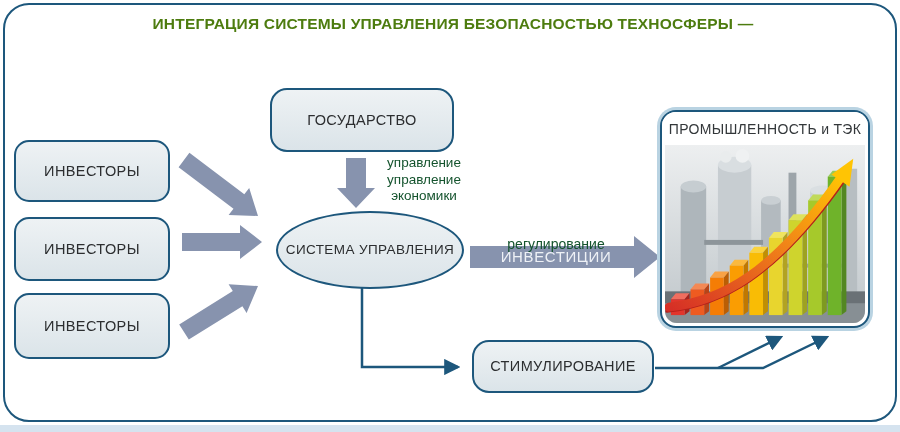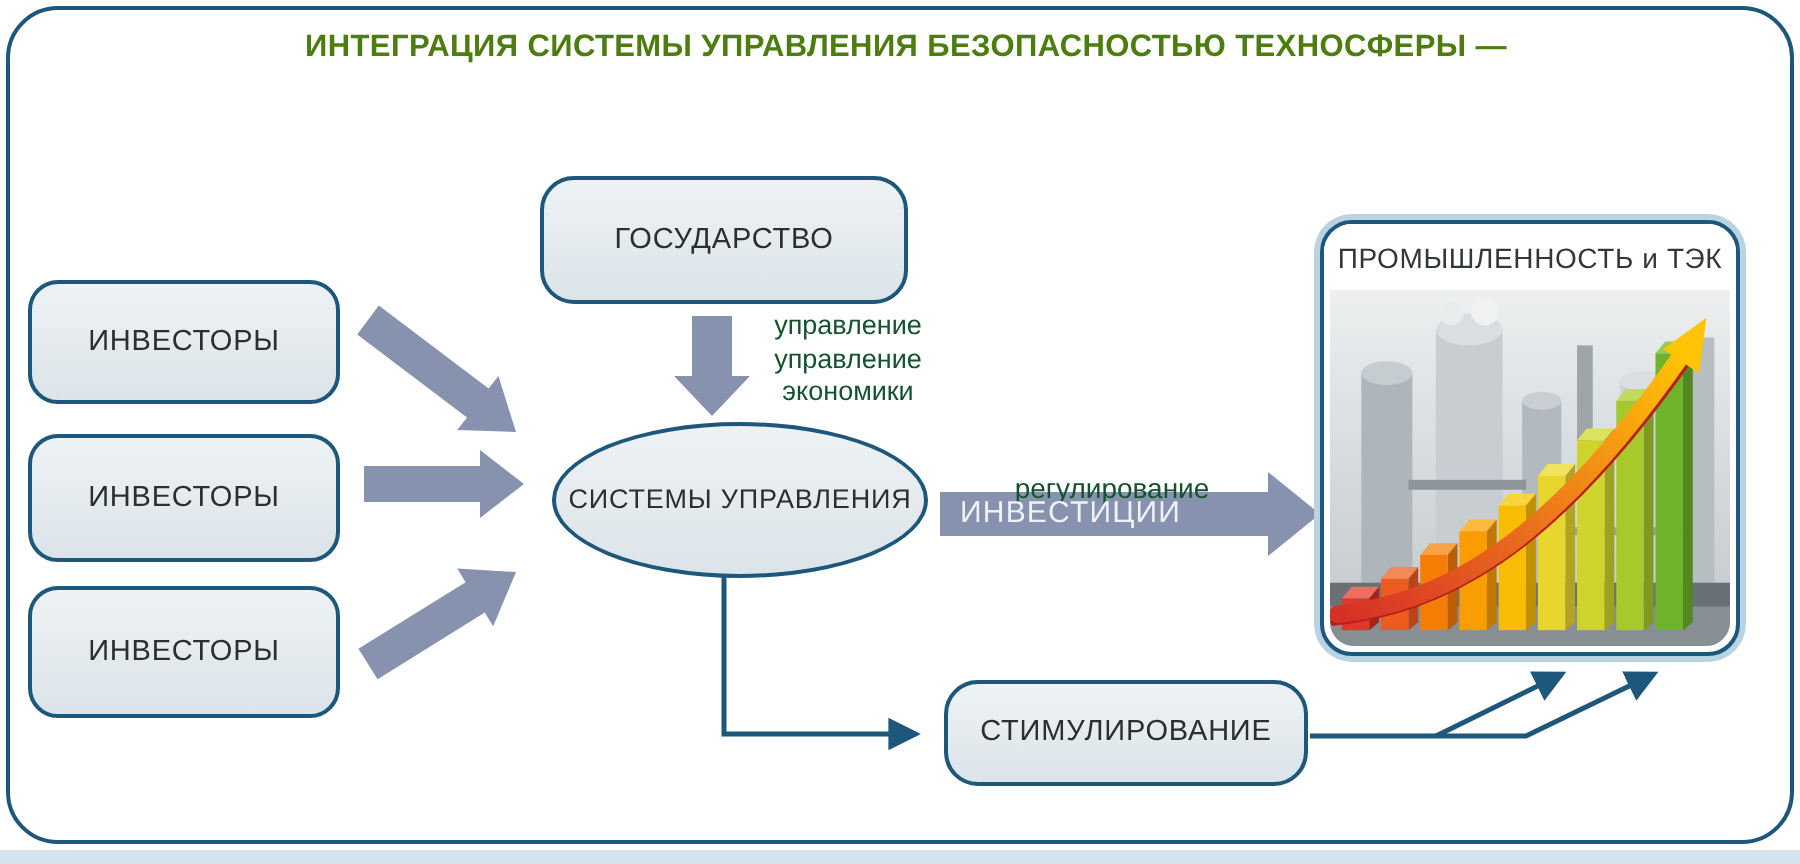--- a/index.html
+++ b/index.html
@@ -34,21 +34,21 @@
   #inv3 { left:14px;  top:293px; width:156px; height:66px; }
   #state{ left:270px; top:88px;  width:184px; height:64px; border-radius:17px; }
   #safety {
     left:276px; top:211px; width:188px; height:78px;
     border-radius:50%; border-width:2.5px; font-size:13.5px; line-height:17.5px;
   }
   #stim { left:472px; top:340px; width:182px; height:53px; border-radius:17px; line-height:18.5px; }
   .lbl { position:absolute; color:#14532d; }
   #econLabel { left:378px; top:155px; width:92px; text-align:center; font-size:13.5px; line-height:16.5px; }
   #regLabel  { left:480px; top:220px; width:152px; text-align:center; font-size:14px;margin-top:16px; }
-  #invLabel  { left:480px; top:247px; width:152px; height:20px; line-height:20px; 
+  #invLabel  { left:480px; top:247px; width:152px; height:20px; line-height:20px; text-align:center;
                font-size:15px; color:#eef1f6; letter-spacing:0.6px; }
   #photoBox {
     position:absolute; left:660px; top:110px; width:210px; height:218px; box-sizing:border-box;
     border:2px solid #1d577c; border-radius:16px; background:#ffffff;
     box-shadow:0 0 0 3px #b9d3e2; overflow:hidden; display:flex; flex-direction:column;
   }
   .photo-title {
     height:33px; flex:0 0 33px; display:flex; align-items:center; justify-content:center;
     font-size:14px; color:#33373a; letter-spacing:0.3px; background:#ffffff;
   }
@@ -90,21 +90,21 @@
   <span>ИНВЕСТОРЫ</span>
 </div>
 <div class="node" id="inv3">
   <span>ИНВЕСТОРЫ</span>
 </div>
 <div class="node" id="state">
   <span>ГОСУДАРСТВО</span>
 </div>
 <div class="node" id="safety">
   <div>
-    <div>СИСТЕМЫ УПРАВЛЕНИЯ</div>
+    <div>СИСТЕМА УПРАВЛЕНИЯ</div>
   </div>
 </div>
 <div class="node" id="stim">
   <div>
     <div>СТИМУЛИРОВАНИЕ</div>
   </div>
 </div>
 
 <div class="lbl" id="econLabel">
   <div>управление</div>

